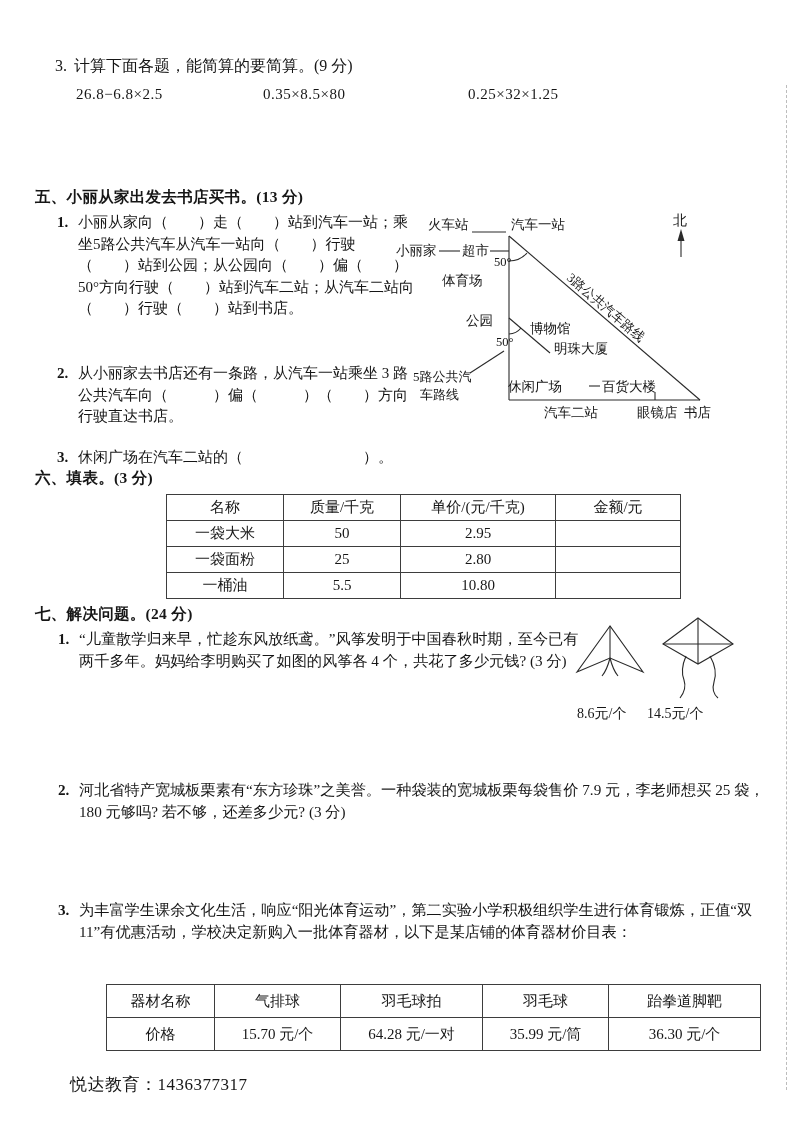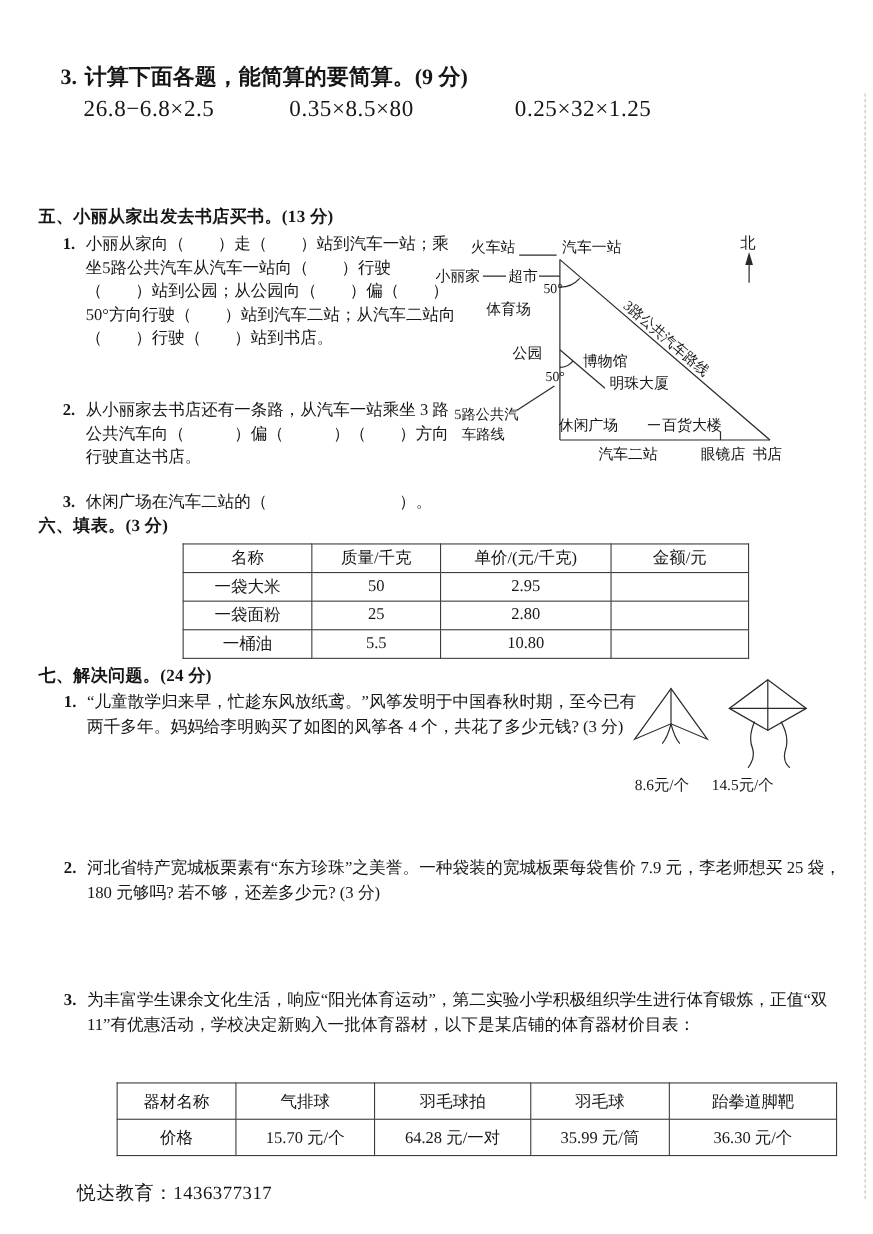--- a/index.html
+++ b/index.html
@@ -2,24 +2,24 @@
 <html><head>
 <meta charset="utf-8">
 <style>
   html,body{margin:0;padding:0}
   body{
     width:794px;height:1122px;background:#ffffff;color:#161616;
     font-family:"Liberation Serif","DejaVu Serif",serif;
   }
   .page{position:relative;width:794px;height:1122px;background:#ffffff;overflow:hidden}
   .abs{position:absolute}
-  .qhead{font-weight:700;font-size:20px}
+  .qhead{font-weight:400;font-size:16px}
   .qhead .qnum{margin-right:7px}
   .sec-title{font-weight:700;font-size:15.5px;letter-spacing:.3px}
-  .expr{font-size:21px;letter-spacing:.5px}
+  .expr{font-size:15px;letter-spacing:.5px}
   .item{font-size:15px;line-height:21.5px;padding-left:21px}
   .item .inum,.prob .inum{position:absolute;left:0;top:0;font-weight:700}
   .prob{font-size:15.2px;line-height:22px;padding-left:21px}
   table{border-collapse:collapse;font-size:15px;color:#161616;background:#fff}
   td,th{border:1px solid #3d3d3d;text-align:center;font-weight:400;padding:0 6px;white-space:nowrap}
   .t6 td,.t6 th{height:25px}
   .tp td{height:32px}
   .footer{font-size:17px;letter-spacing:.5px}
   .dashes{
     position:absolute;top:85px;right:7px;width:0;height:1005px;

